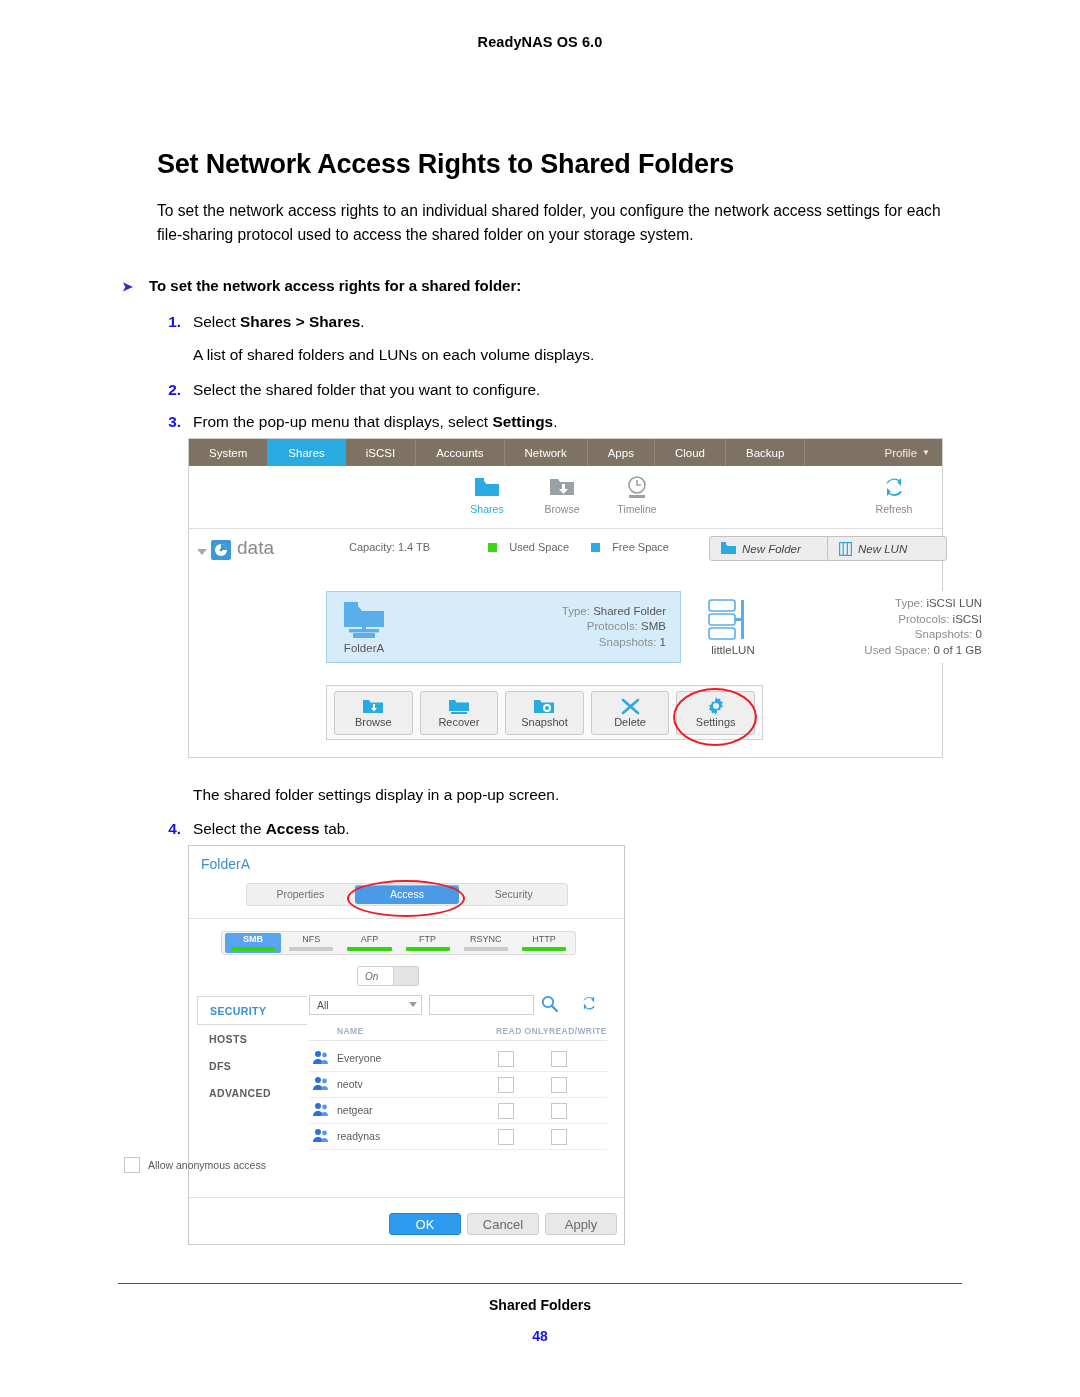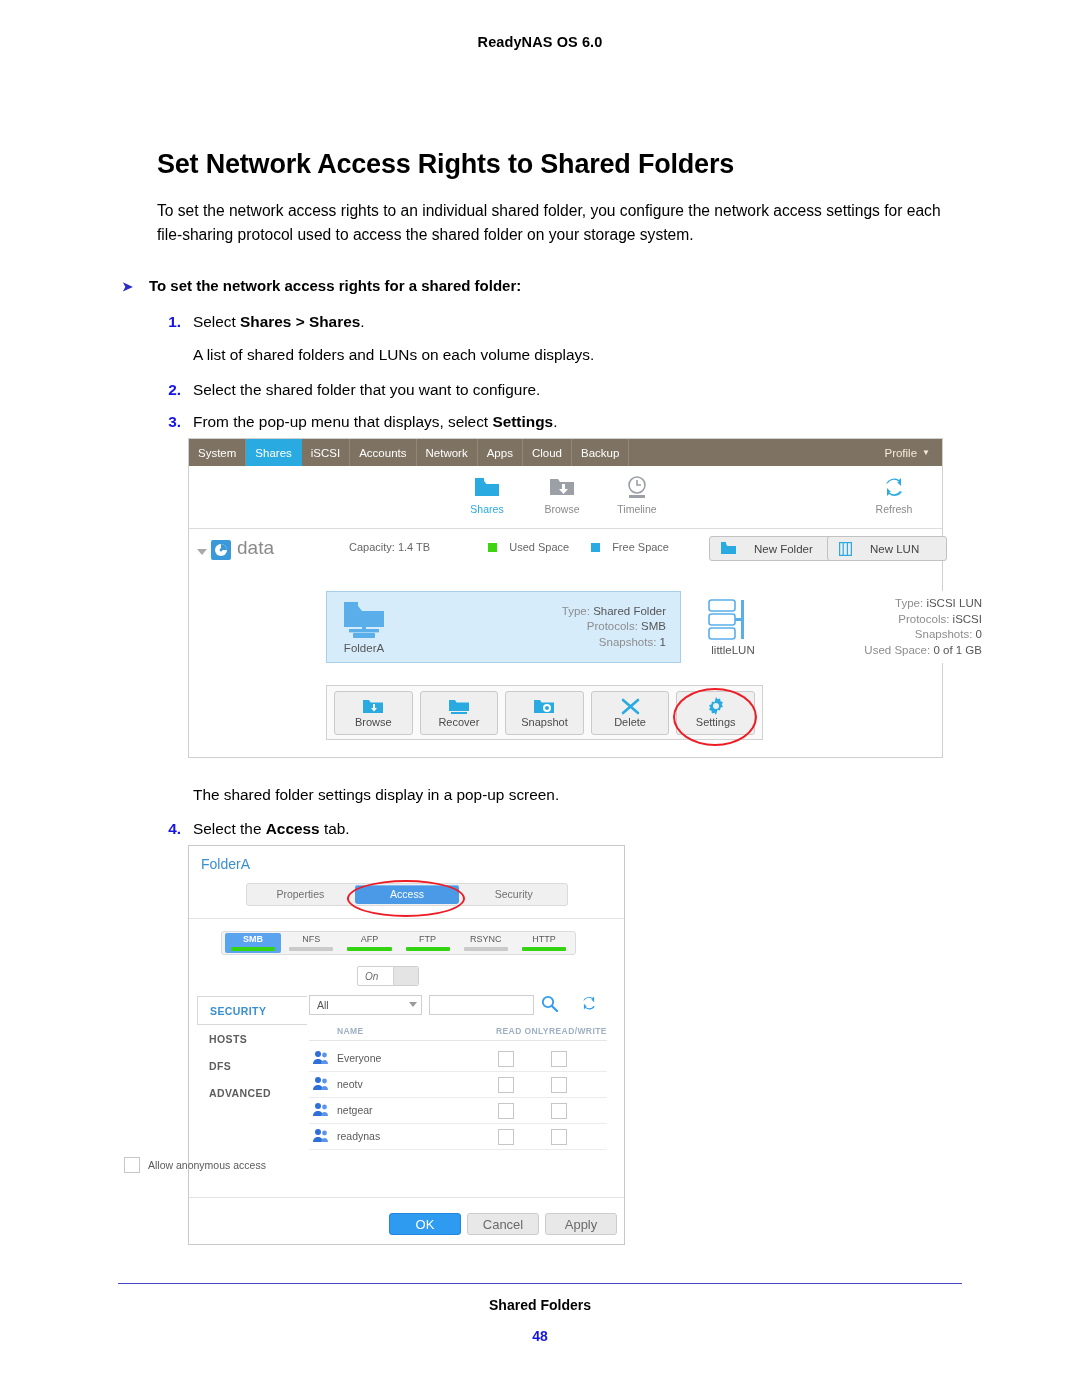--- a/index.html
+++ b/index.html
@@ -30,21 +30,21 @@
   .step{position:absolute;font-size:15.4px;line-height:23px;}
   .step .num{position:absolute;left:0;top:0;color:#1414e6;font-weight:bold;width:24px;text-align:right;}
   .step .txt{display:block;margin-left:36px;}
   .sub{position:absolute;font-size:15.4px;line-height:23px;margin-left:0;}
   b.inl{font-weight:bold;}
 
   
   .shot1{position:absolute;top:438px;left:188px;width:755px;height:320px;
     border:1px solid #cfcfcf;background:#fff;box-sizing:border-box;}
   .navbar{height:27px;background:#7e7362;display:flex;align-items:stretch;position:relative;}
-  .navtab{display:flex;align-items:center;padding:0 9px;font-size:11.5px;color:#ffffff;
+  .navtab{display:flex;align-items:center;padding:0 20px;font-size:11.5px;color:#ffffff;
     border-right:1px solid #938875;}
   .navtab.active{background:#29abe2;border-right:1px solid #29abe2;}
   .nav-spacer{flex:1;border-right:none;}
   .profile{margin-left:auto;display:flex;align-items:center;padding:0 12px;
     font-size:11.5px;color:#f2ecd8;}
   .profile .caret{margin-left:5px;font-size:8px;}
 
   .toolbar{height:62px;background:#ffffff;position:relative;border-bottom:1px solid #dddddd;}
   .tool{position:absolute;top:6px;width:66px;text-align:center;}
   .tool .glyph{height:30px;display:flex;align-items:center;justify-content:center;}
@@ -69,21 +69,21 @@
   .cap-free{flex:1;background:#29abe2;color:#fff;font-size:10.5px;
     display:flex;align-items:center;justify-content:center;}
   .capmeta{margin-top:4px;font-size:11px;color:#666;display:flex;align-items:center;}
   .capmeta .legend{margin-left:auto;display:flex;align-items:center;gap:12px;}
   .sw{width:9px;height:9px;display:inline-block;}
   .sw.green{background:#3fd410;}
   .sw.blue{background:#29abe2;}
   .legend span{margin-right:10px;}
 
   .hdr-btn{position:absolute;top:1px;height:23px;border:1px solid #c2c2c2;background:#ededed;
-    border-radius:3px;display:flex;align-items:center;gap:18px;padding:0 11px;font-size:11.5px;color:#444;}
+    border-radius:3px;display:flex;align-items:center;gap:6px;padding:0 11px;font-size:11.5px;color:#444;font-style:italic;}
 
   
   .card{position:absolute;height:72px;box-sizing:border-box;display:flex;align-items:center;}
   .card.sel{left:137px;top:152px;width:355px;background:#d7ecfb;border:1px solid #a8cfe9;}
   .card.plain{left:507px;top:152px;width:300px;background:#fff;}
   .card .thumb{width:74px;display:flex;flex-direction:column;align-items:center;justify-content:center;}
   .card .cname{font-size:11.5px;color:#555;margin-top:2px;}
   .card .meta{flex:1;text-align:right;padding-right:14px;font-size:11.5px;color:#555;line-height:15.5px;}
   .card .meta .k{color:#8d8d8d;}
 

